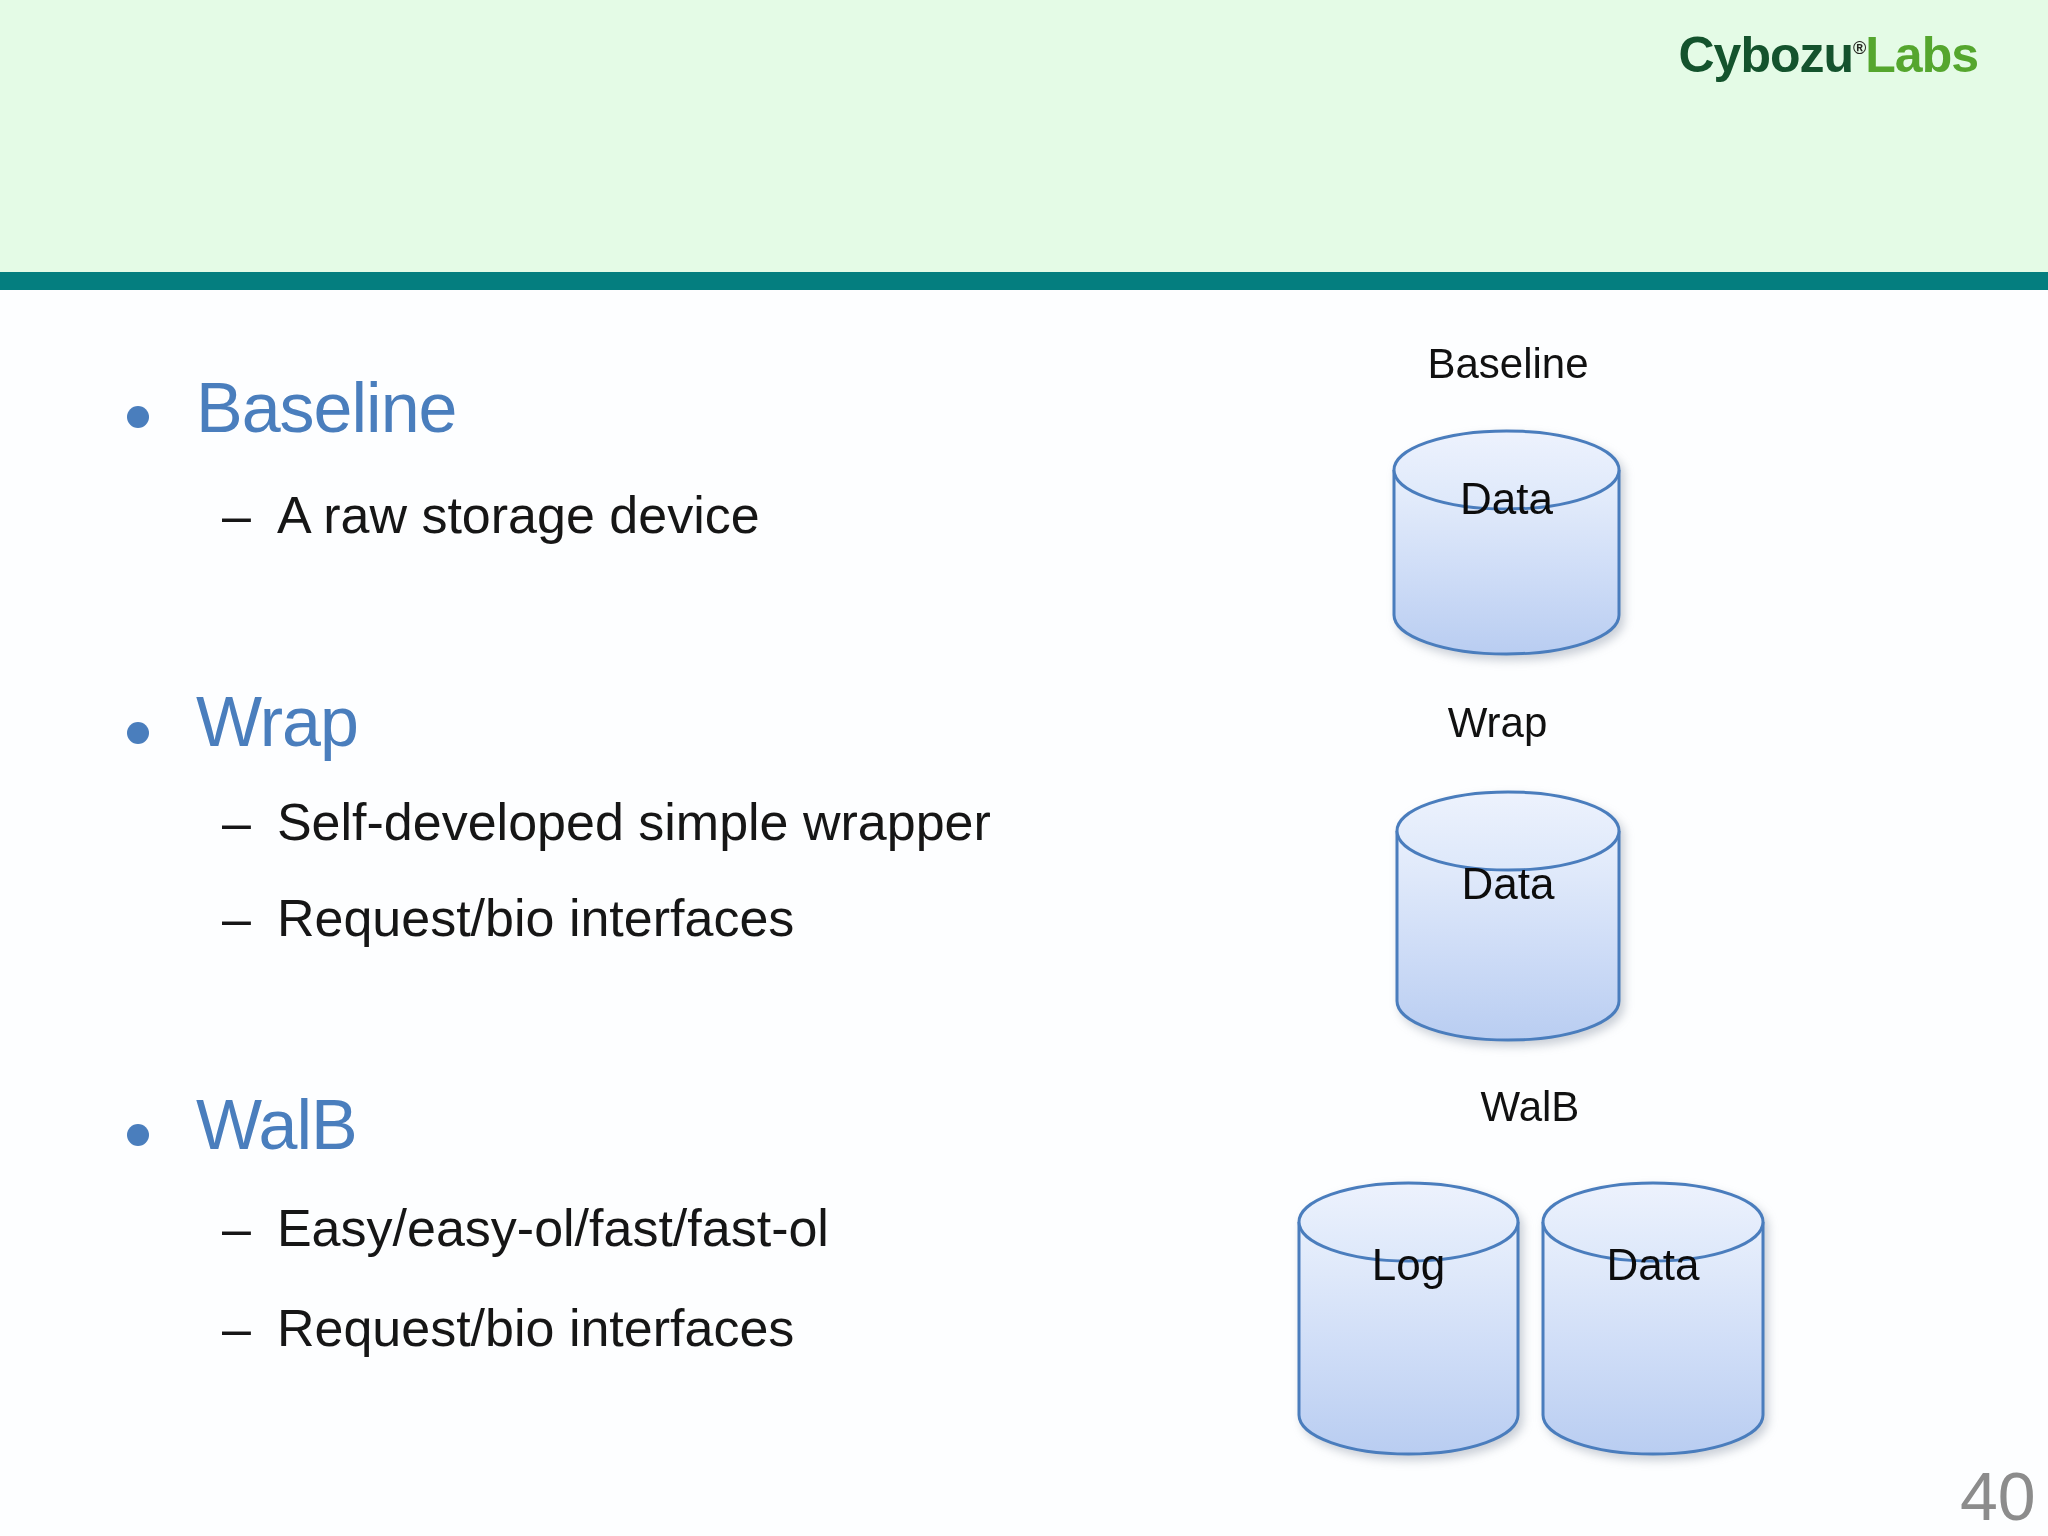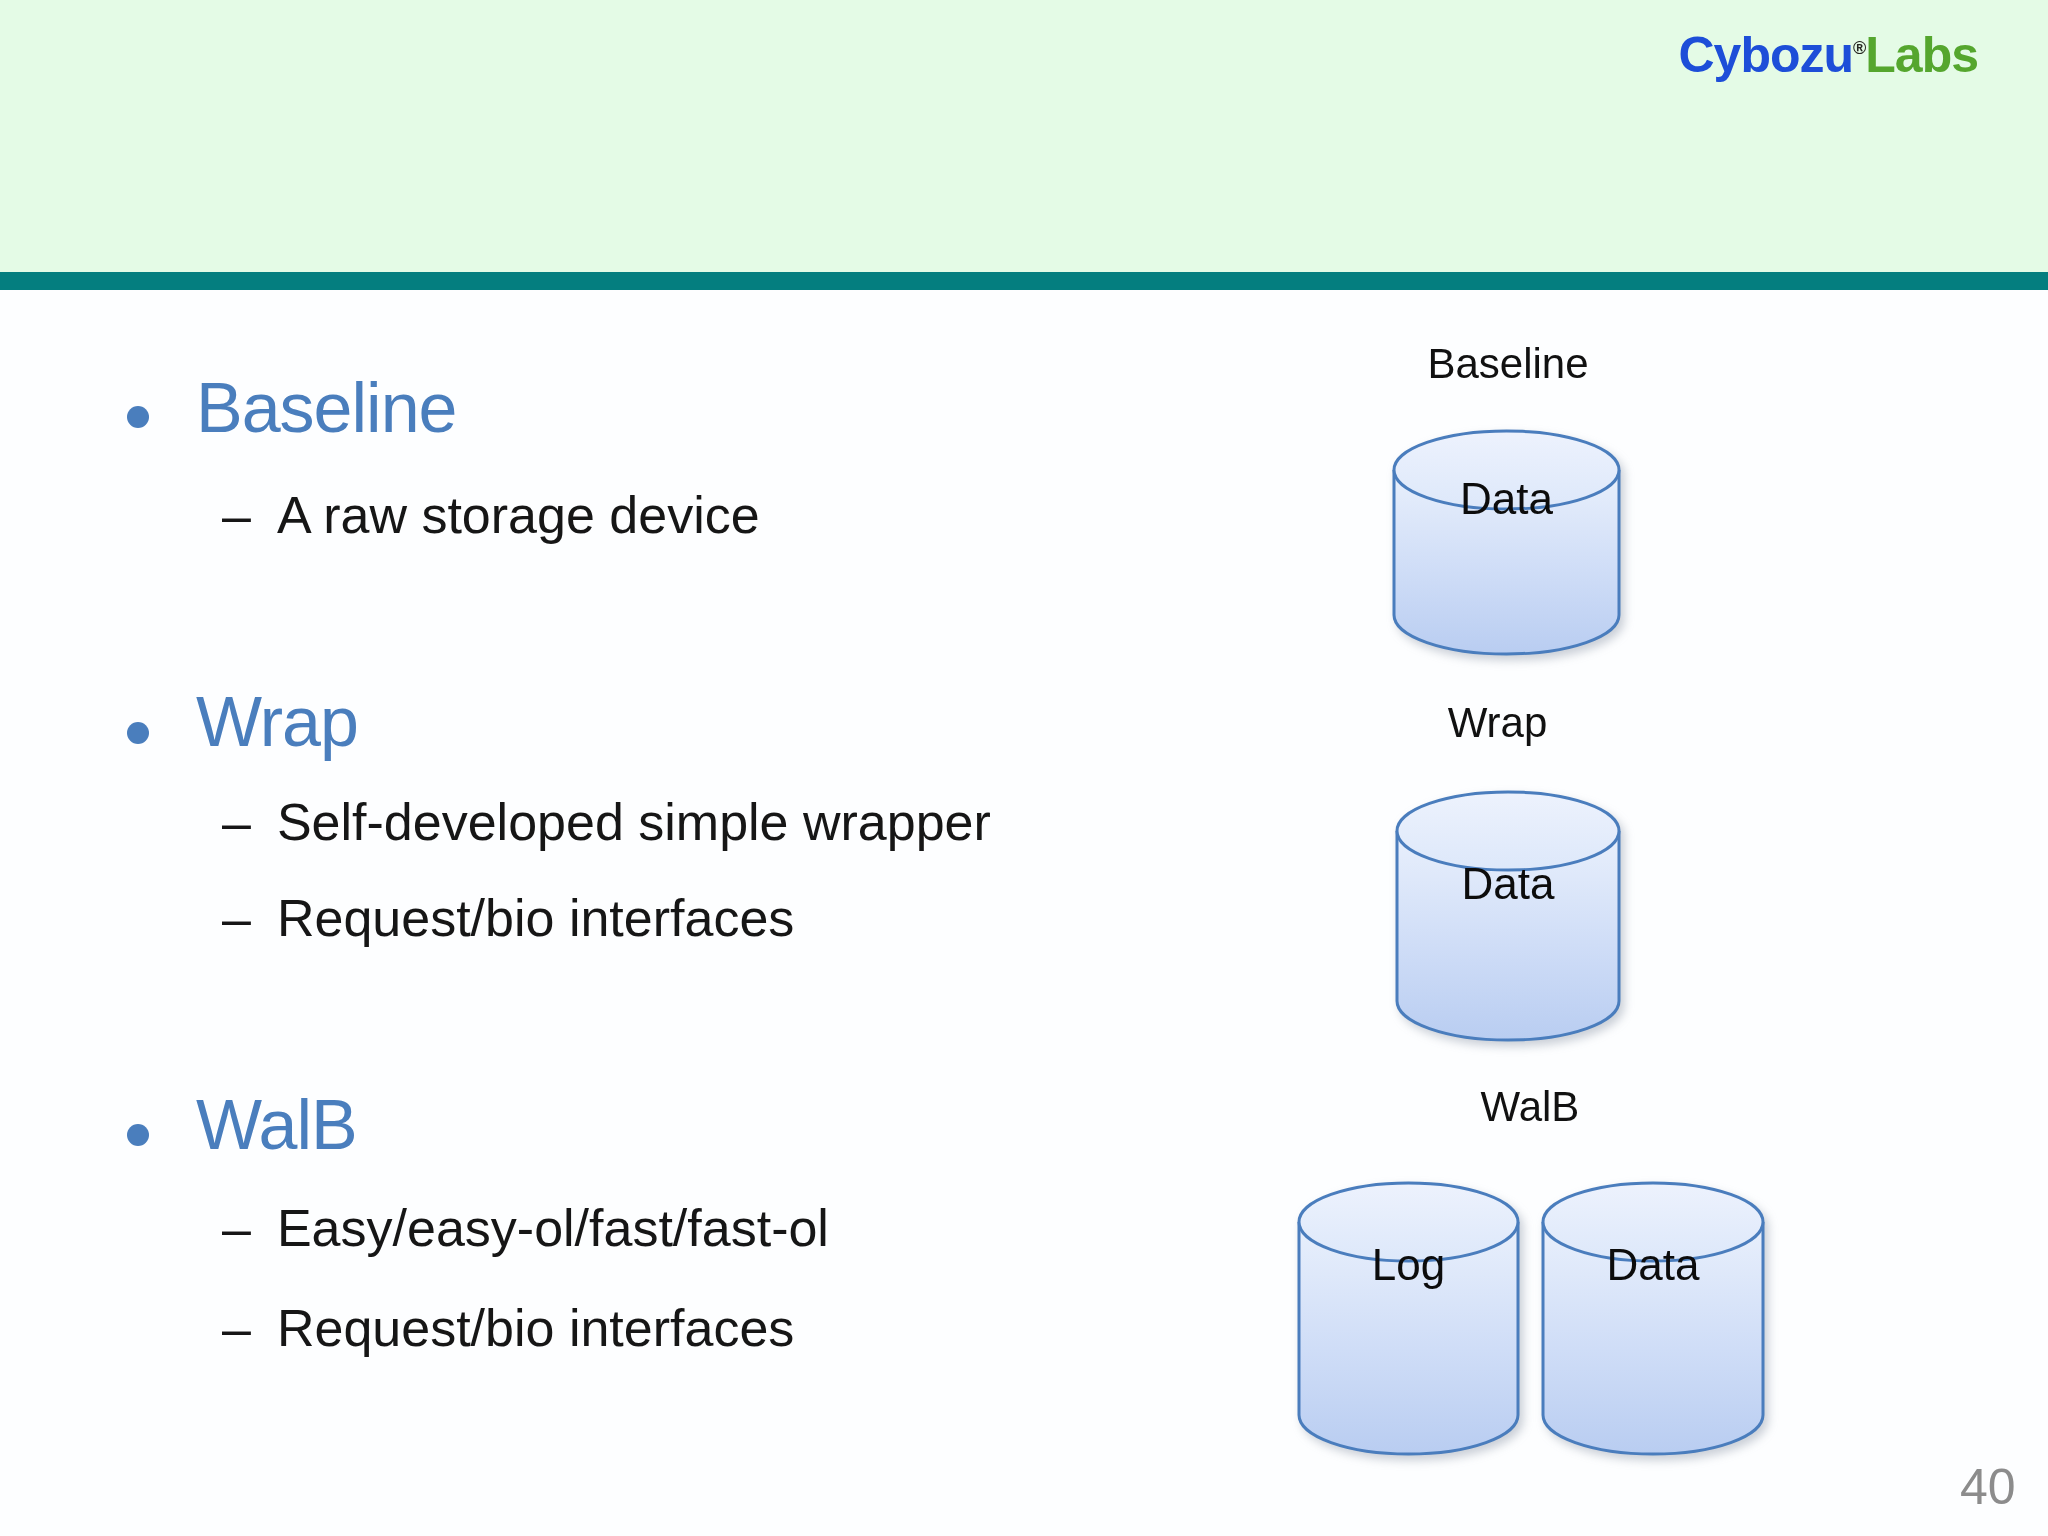--- a/index.html
+++ b/index.html
@@ -8,21 +8,21 @@
     background:#fdfeff;font-family:"Liberation Sans",sans-serif;
   }
   
   .header-band{position:absolute;left:0;top:0;width:2048px;height:272px;background:#e4fbe6;}
   .divider-bar{position:absolute;left:0;top:272px;width:2048px;height:18px;background:#047e7f;}
   .slide-title{
     position:absolute;left:160px;top:108px;color:#0d0d0d;
     font-size:92px;font-weight:800;letter-spacing:-3px;line-height:1.1;
   }
   .logo{position:absolute;top:26px;right:70px;font-size:50px;font-weight:bold;letter-spacing:-1px;}
-  .logo .brand{color:#1d4ed8;}
+  .logo .brand{color:#14532d;}
   .logo .reg{font-size:18px;vertical-align:super;color:#262621;}
   .logo .labs{color:#55a62e;}
   
   .bullet-dot{position:absolute;width:22px;height:22px;border-radius:50%;background:#4a7ebd;}
   .h-item{position:absolute;left:196px;color:#4a7ebd;font-size:70px;line-height:1;letter-spacing:-1px;}
   .s-item{position:absolute;left:222px;color:#161616;font-size:52px;line-height:1;display:flex;}
   .s-item .dash{margin-right:26px;}
   
   .d-label{position:absolute;color:#111;font-size:42px;line-height:1;text-align:center;}
   
@@ -30,21 +30,21 @@
     position:absolute;z-index:2;display:flex;align-items:center;justify-content:center;
     background:linear-gradient(to bottom,#f4fbe0 0%,#e6f4c6 55%,#d8ecaa 100%);
     border:2px solid #a9c262;box-shadow:6px 7px 7px rgba(90,100,110,0.45);
     font-size:44px;color:#0c0c0c;
   }
   
   .cyl{position:absolute;z-index:1;display:flex;align-items:flex-start;justify-content:center;}
   .cyl svg{position:absolute;left:0;top:0;filter:drop-shadow(4px 5px 5px rgba(110,120,140,0.35));}
   .cyl .cyl-label{position:relative;z-index:3;font-size:44px;color:#0c0c0c;padding-top:46px;}
   
-  .page-number{position:absolute;left:1960px;top:1462px;font-size:50px;color:#8c8c8c;line-height:1;}
+  .page-number{position:absolute;left:1960px;top:1462px;font-size:68px;color:#8c8c8c;line-height:1;}
 </style>
 </head>
 <body>
 
 <div class="slide">
 
   <div class="header-band"></div>
   <div class="divider-bar"></div>
   <div class="logo">
     <span class="brand">Cybozu</span><span class="reg">®</span><span class="labs">Labs</span>

